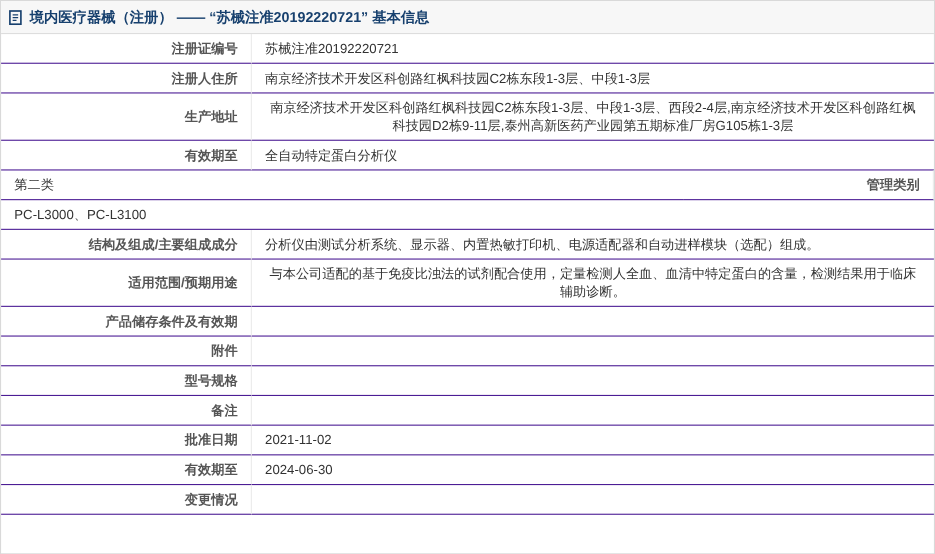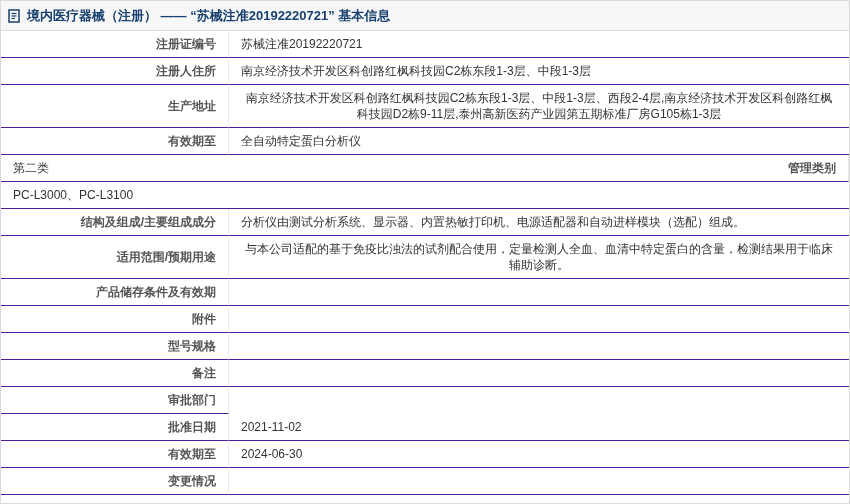--- a/index.html
+++ b/index.html
@@ -125,23 +125,20 @@
         </div>
         <div class="cell value"></div>
       </div>
       <div class="row">
         <div class="cell label">
           <span>备注</span>
         </div>
         <div class="cell value"></div>
       </div>
       <div class="row">
-        <div class="cell label">
-          <span>审批部门</span>
-        </div>
       </div>
       <div class="row">
         <div class="cell label">
           <span>批准日期</span>
         </div>
         <div class="cell value">2021-11-02</div>
       </div>
       <div class="row">
         <div class="cell label">
           <span>有效期至</span>

